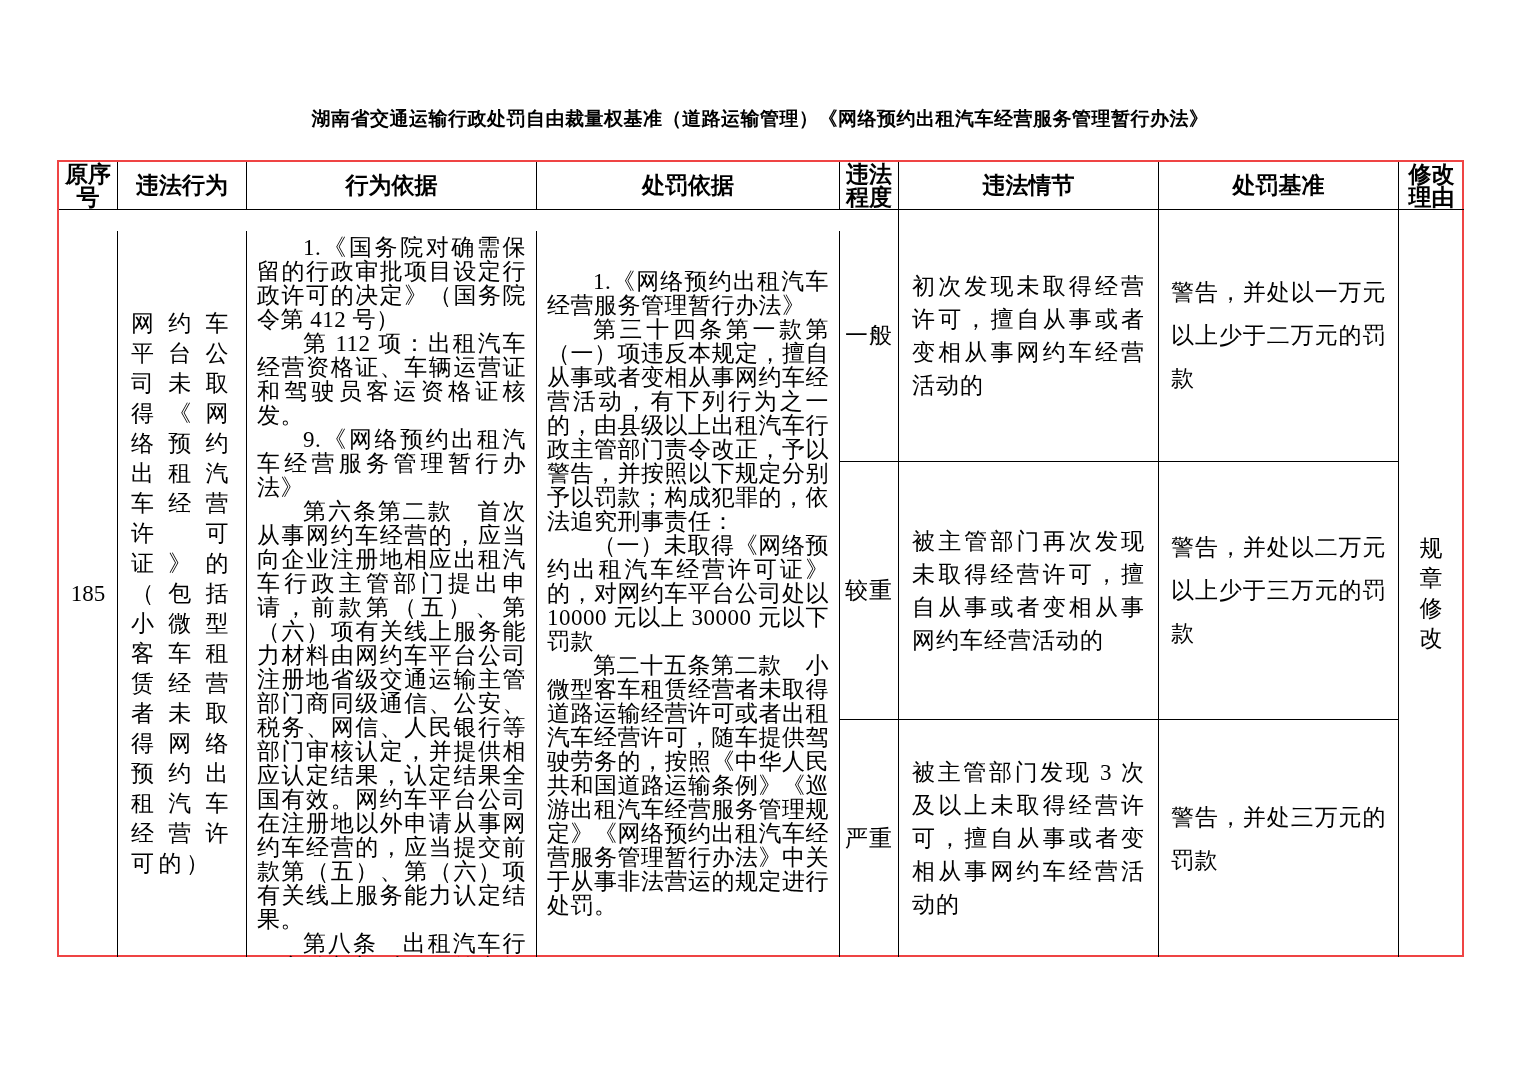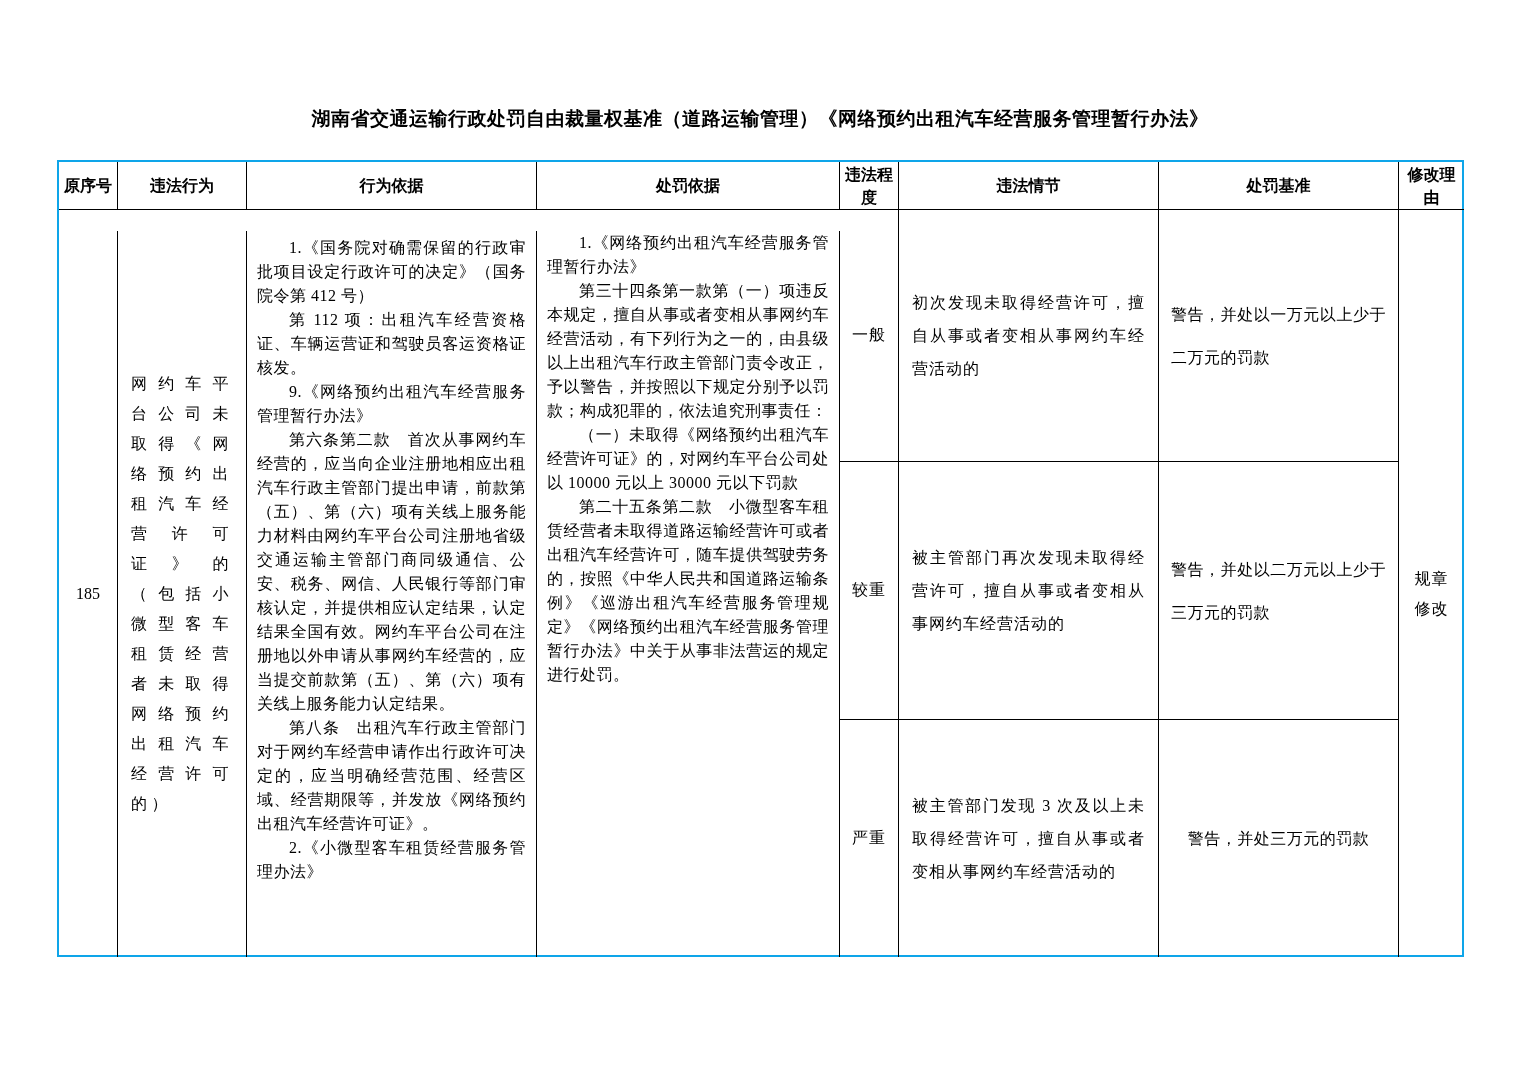--- a/index.html
+++ b/index.html
@@ -20,22 +20,22 @@
     letter-spacing: 0.5px;
     white-space: nowrap;
   }
   .doc-table {
     position: absolute;
     left: 57px; top: 160px;
     width: 1407px; height: 797px;
     display: grid;
     grid-template-columns: 59px 129px 290px 303px 59px 260px 240px 65px;
     grid-template-rows: 48px 252px 258px 237px;
-    border: 2px solid #0ea5e9;
-    font-size: 16px;
+    border: 2px solid #ef4444;
+    font-size: 23px;
   }
   .cell {
     border-right: 1px solid #000;
     border-bottom: 1px solid #000;
     overflow: hidden;
   }
   .no-r { border-right: none; }
   .no-b { border-bottom: none; }
   .hdr {
     grid-row: 1;
@@ -70,21 +70,21 @@
   }
   .c-basis {
     grid-column: 3;
     padding: 5px 10px 0 10px;
     line-height: 24px;
     letter-spacing: 0.5px;
     text-align: justify;
   }
   .c-pbasis {
     grid-column: 4;
-    display: flex; flex-direction: column; 
+    display: flex; flex-direction: column; justify-content: center;
     padding: 0 10px;
     line-height: 24px;
     letter-spacing: 0.5px;
     text-align: justify;
   }
   .c-basis p, .c-pbasis p { text-indent: 2em; }
   .c-degree {
     grid-column: 5;
     display: flex; align-items: center; justify-content: center;
     letter-spacing: 1px;

